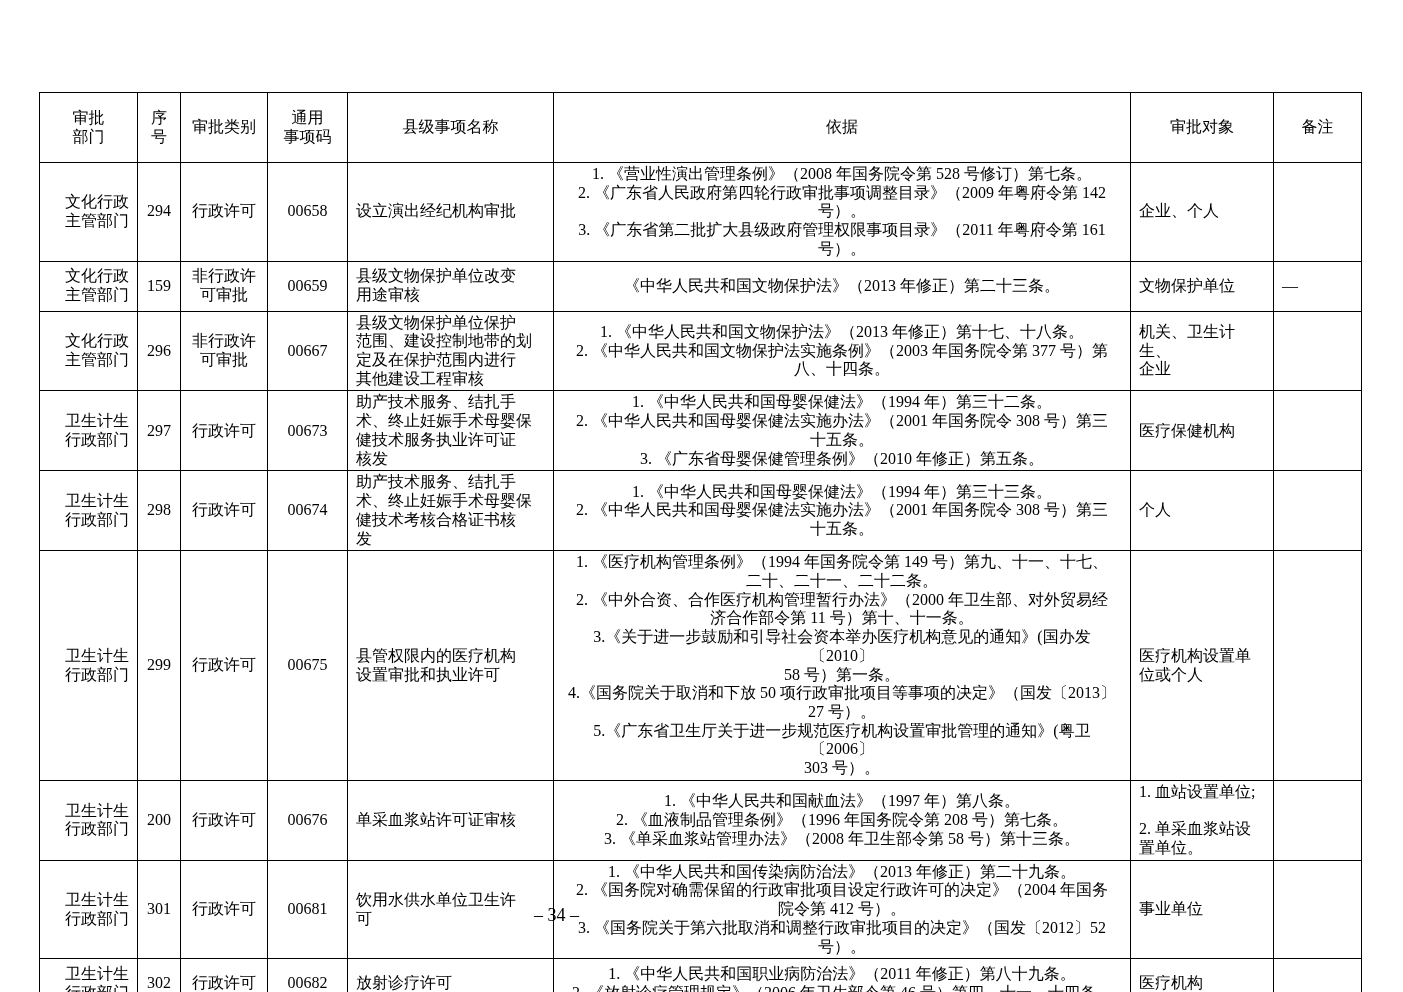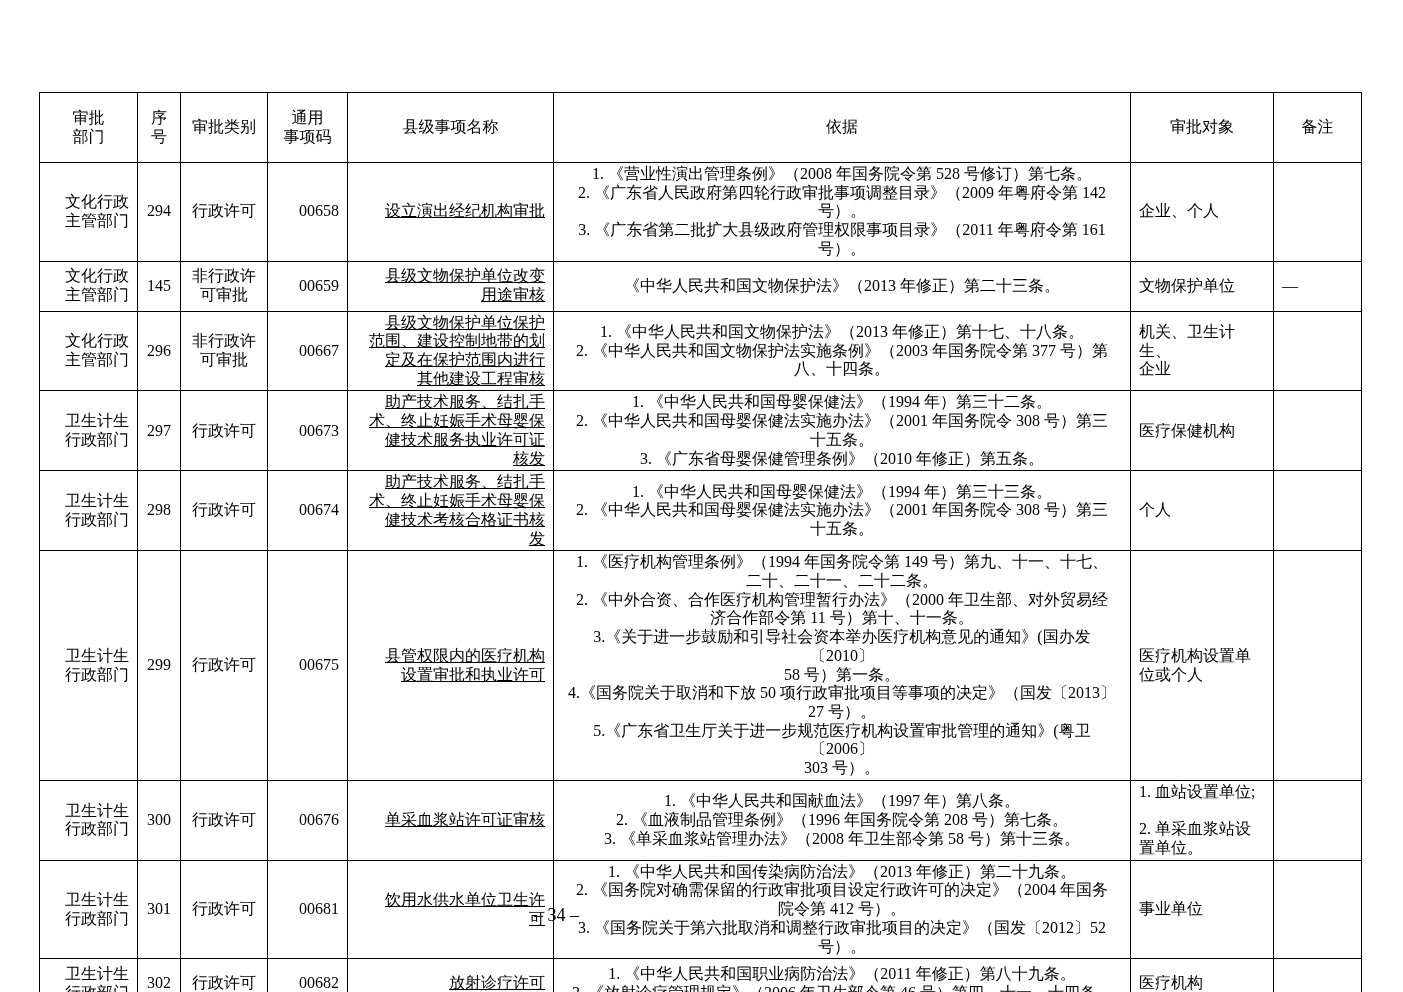--- a/index.html
+++ b/index.html
@@ -32,22 +32,22 @@
     line-height: 1.17;
     vertical-align: middle;
     padding: 2px 8px;
     white-space: pre-line;
     overflow: hidden;
   }
   .approval-table th { text-align: center; }
   .c-dept   { text-align: right; padding-left: 10px; margin-top: 48px; }
   .c-serial { text-align: center; }
   .c-cat    { text-align: center; }
-  .c-code   { text-align: right; }
-  .c-name   { text-align: right; text-decoration: underline; }
+  .c-code   { text-align: center; }
+  .c-name   { text-align: left; }
   .c-basis  { text-align: center; }
   .c-target { text-align: left; margin-left: 8px; }
   .c-remark { text-align: left; }
   .page-number {
     position: absolute;
     top: 905px;
     left: 0;
     width: 1113px;
     text-align: center;
     font-size: 18px;
@@ -94,21 +94,21 @@
         <td class="c-name">设立演出经纪机构审批</td>
         <td class="c-basis">1. 《营业性演出管理条例》（2008 年国务院令第 528 号修订）第七条。
 2. 《广东省人民政府第四轮行政审批事项调整目录》（2009 年粤府令第 142 号）。
 3. 《广东省第二批扩大县级政府管理权限事项目录》（2011 年粤府令第 161 号）。</td>
         <td class="c-target">企业、个人</td>
         <td class="c-remark"></td>
       </tr>
       <tr style="height:50px">
         <td class="c-dept">文化行政
 主管部门</td>
-        <td class="c-serial">145</td>
+        <td class="c-serial">159</td>
         <td class="c-cat">非行政许
 可审批</td>
         <td class="c-code">00659</td>
         <td class="c-name">县级文物保护单位改变
 用途审核</td>
         <td class="c-basis">《中华人民共和国文物保护法》（2013 年修正）第二十三条。</td>
         <td class="c-target">文物保护单位</td>
         <td class="c-remark">—</td>
       </tr>
       <tr style="height:78px">
@@ -180,21 +180,21 @@
 27 号）。
 5.《广东省卫生厅关于进一步规范医疗机构设置审批管理的通知》(粤卫〔2006〕
 303 号）。</td>
         <td class="c-target">医疗机构设置单
 位或个人</td>
         <td class="c-remark"></td>
       </tr>
       <tr style="height:72px">
         <td class="c-dept">卫生计生
 行政部门</td>
-        <td class="c-serial">300</td>
+        <td class="c-serial">200</td>
         <td class="c-cat">行政许可</td>
         <td class="c-code">00676</td>
         <td class="c-name">单采血浆站许可证审核</td>
         <td class="c-basis">1. 《中华人民共和国献血法》（1997 年）第八条。
 2. 《血液制品管理条例》（1996 年国务院令第 208 号）第七条。
 3. 《单采血浆站管理办法》（2008 年卫生部令第 58 号）第十三条。</td>
         <td class="c-target">1. 血站设置单位;
 
 2. 单采血浆站设
 置单位。</td>

